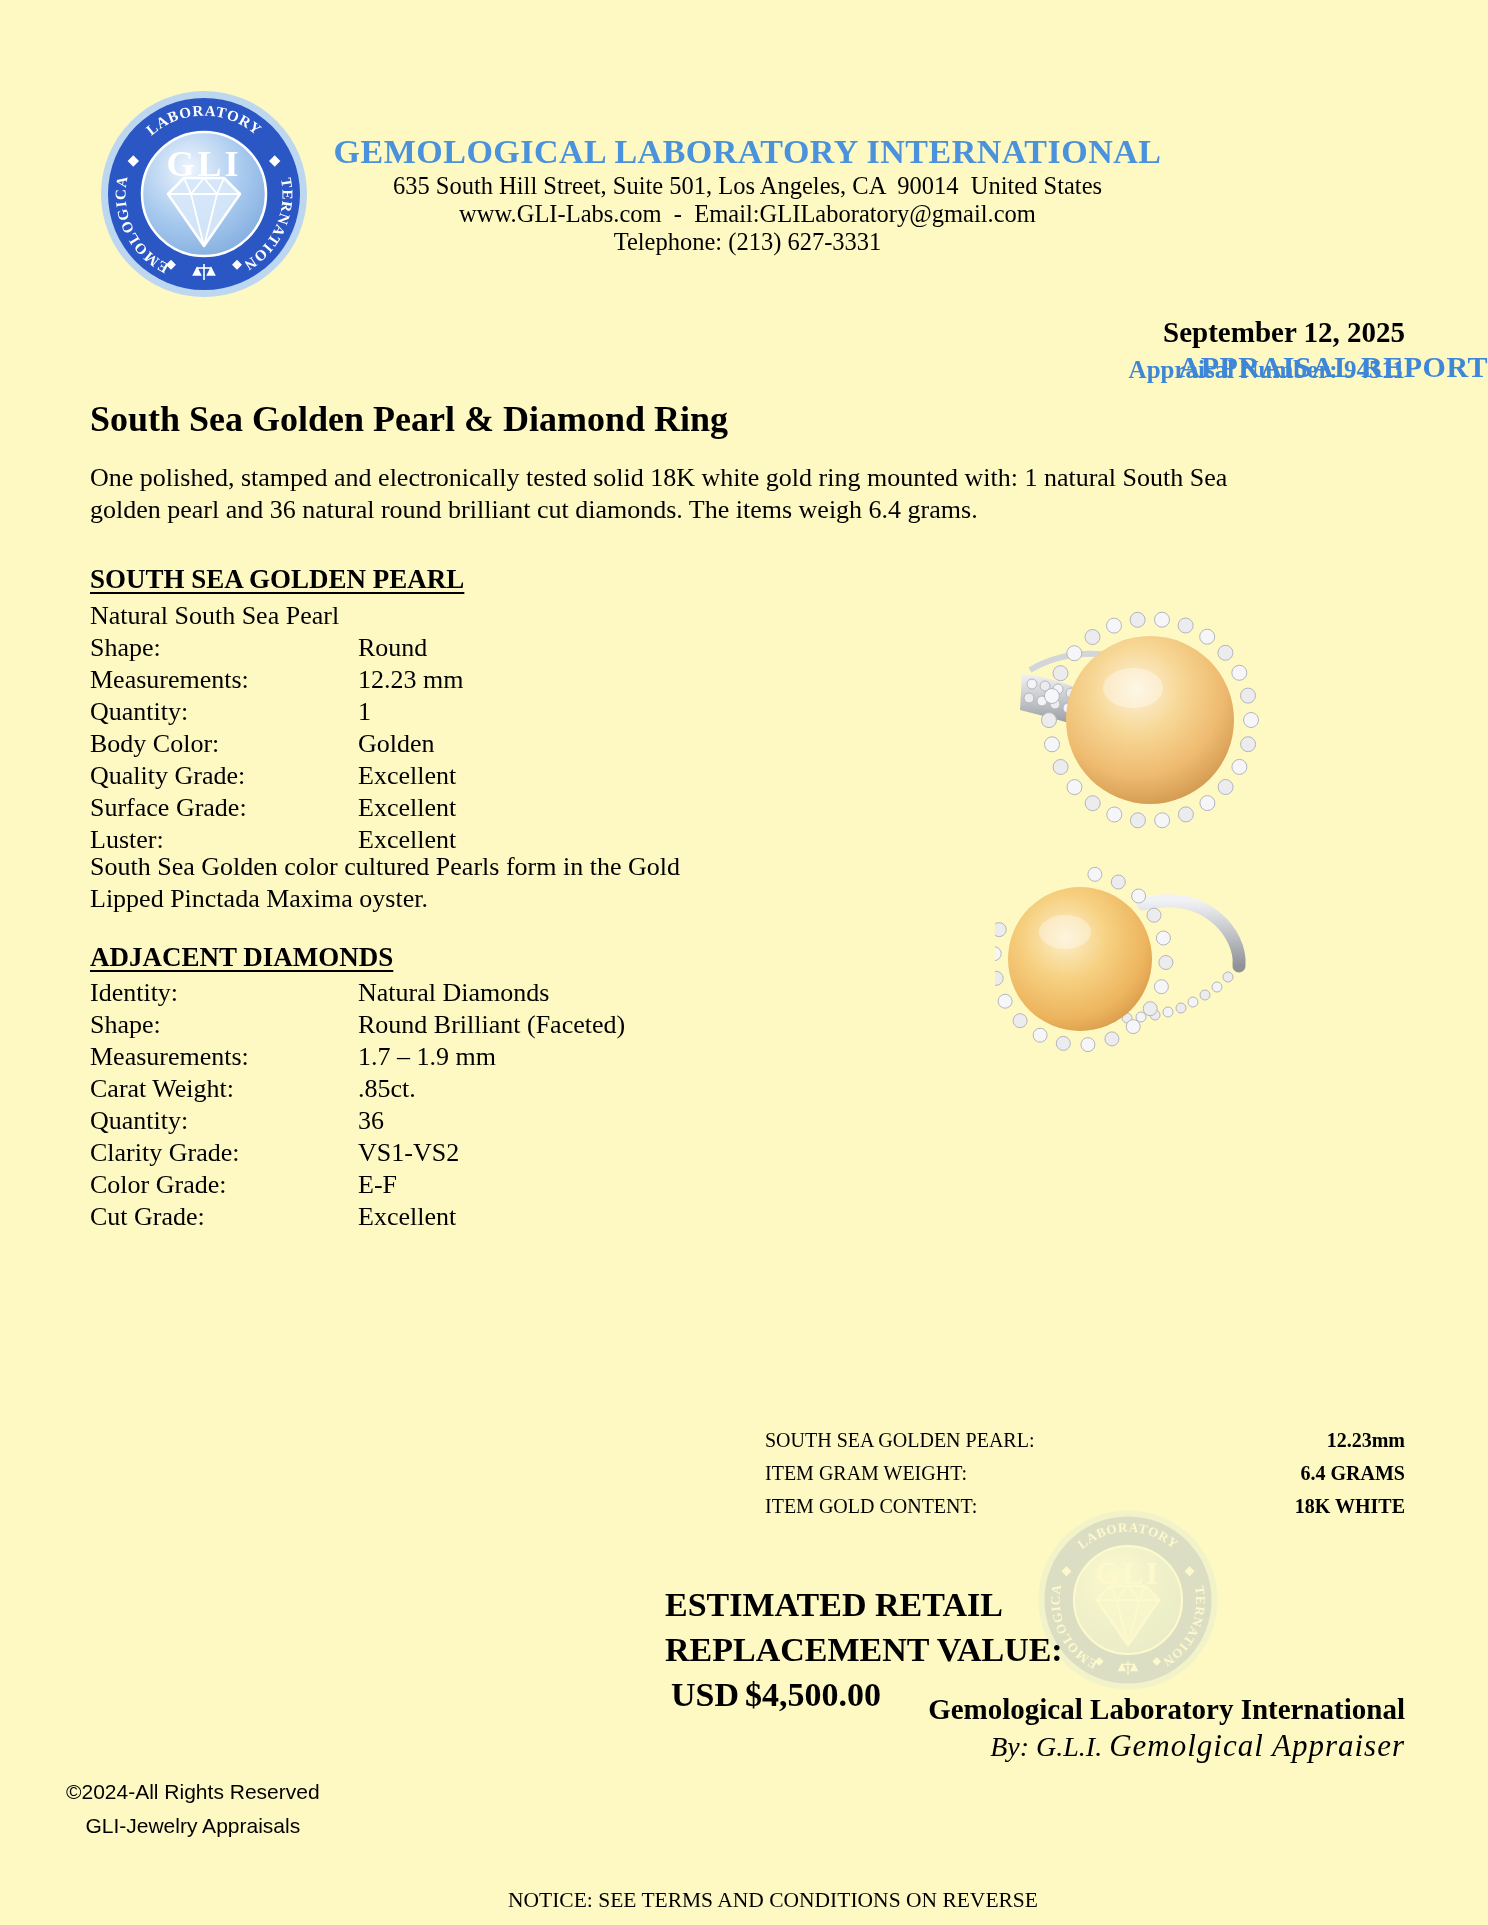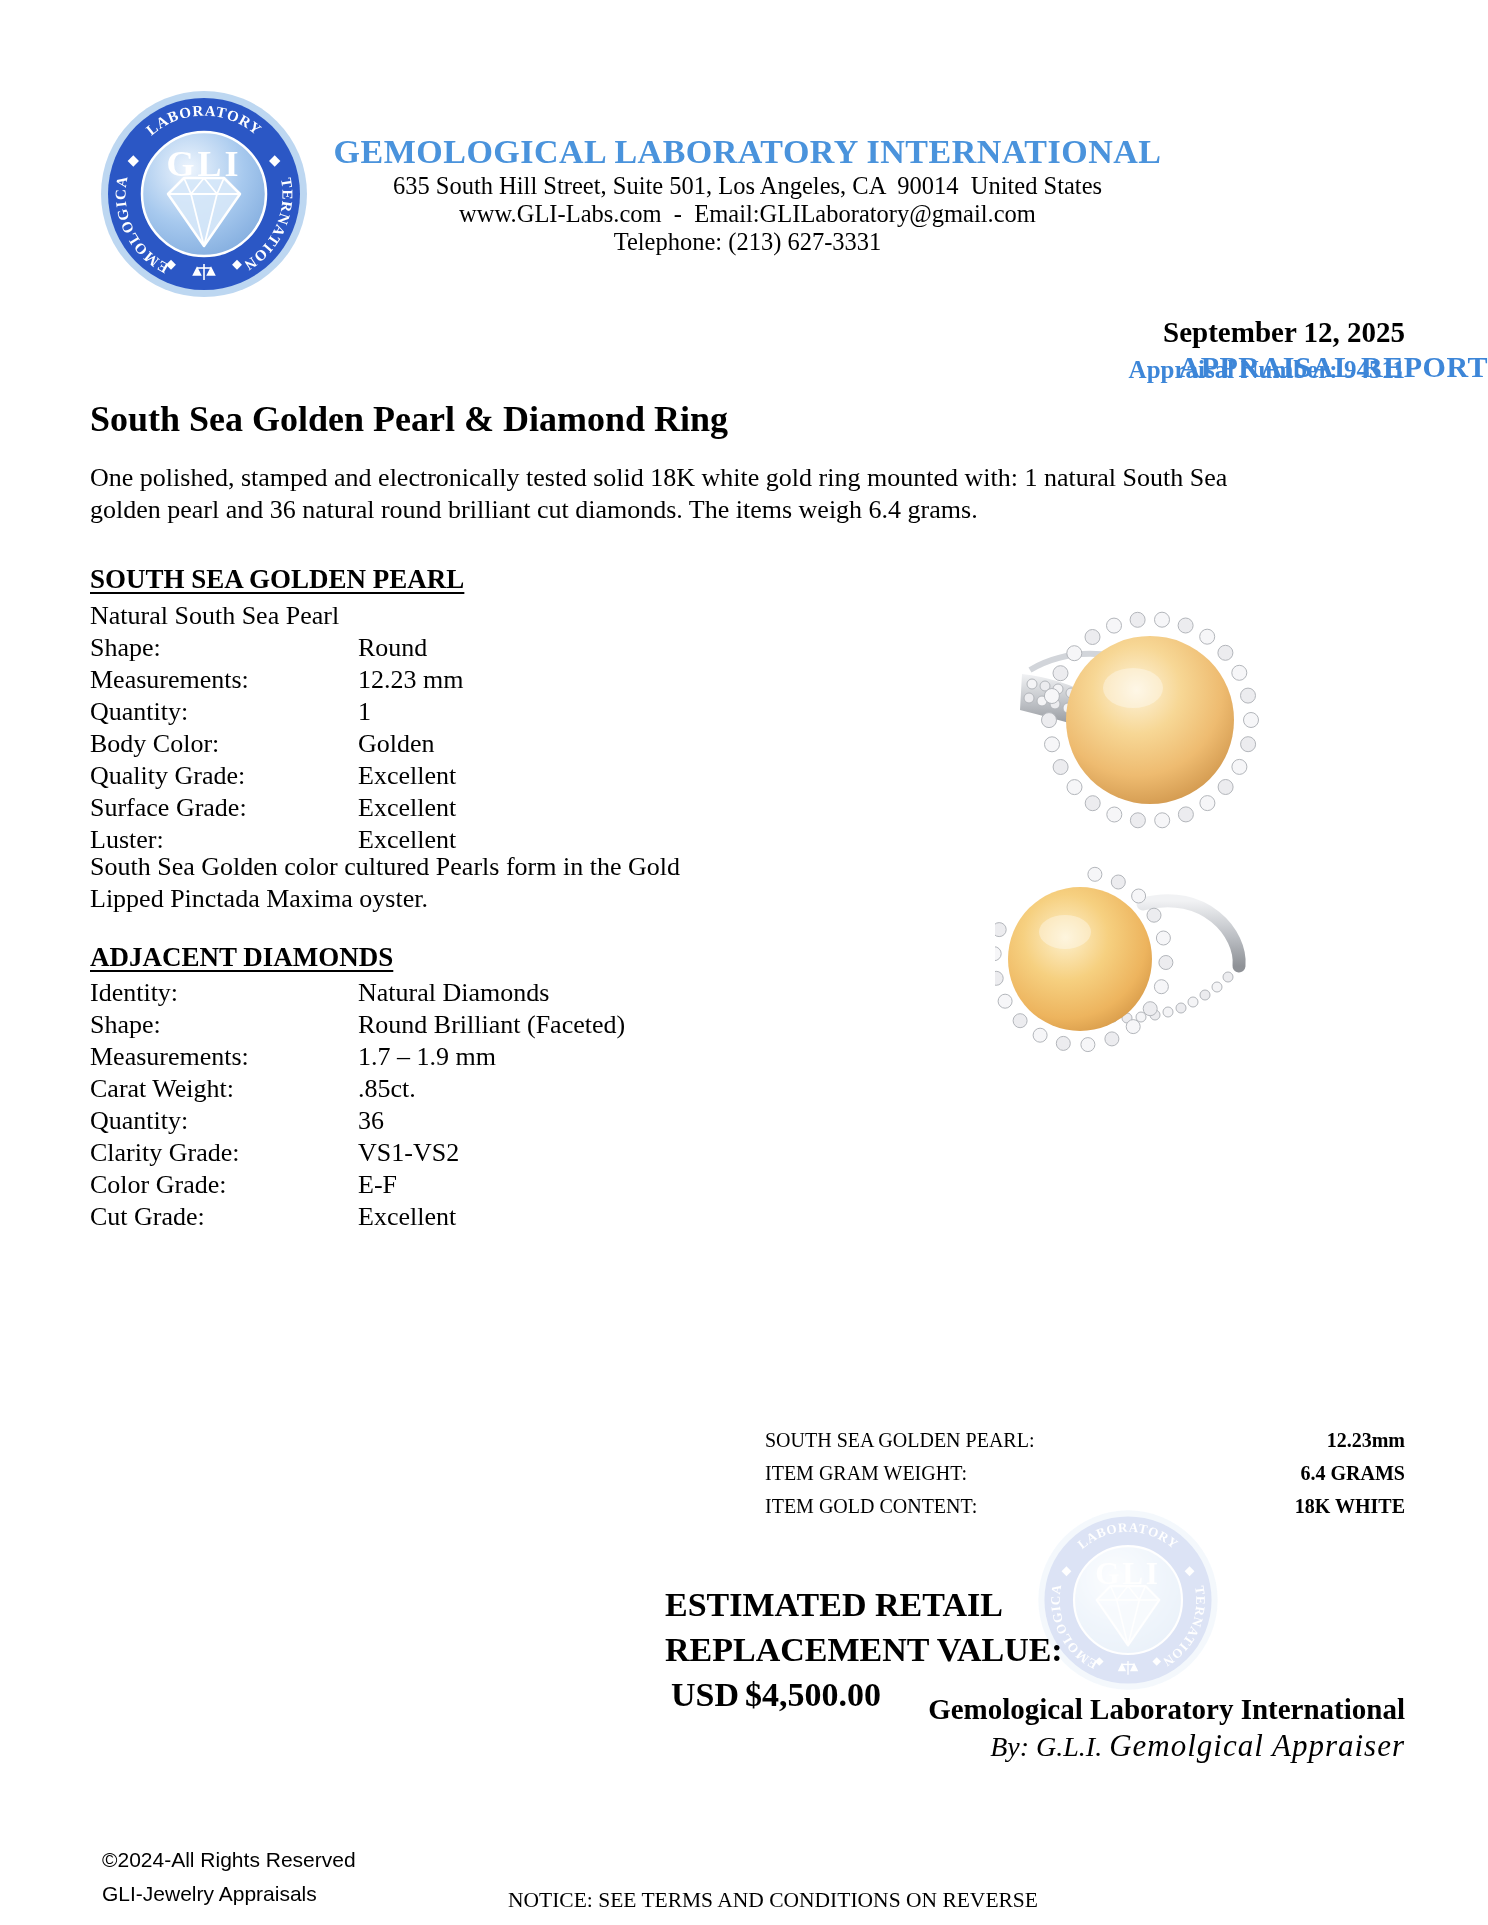--- a/index.html
+++ b/index.html
@@ -1,16 +1,16 @@
 <!DOCTYPE html>
 <html><head>
 <meta charset="utf-8">
 <style>
   html,body{margin:0;padding:0;background:#888;}
-  .page{position:relative;width:1488px;height:1925px;background:#ffffff;margin:0 auto;
+  .page{position:relative;width:1488px;height:1925px;background:#fef9c3;margin:0 auto;
         font-family:"Liberation Serif", serif;color:#000;overflow:hidden;}
   .abs{position:absolute;}
   .pre{white-space:pre;}
   
   .org-block{left:90px;top:132px;width:1315px;text-align:center;}
   .org-title{font-size:34px;font-weight:bold;color:#4a93dc;letter-spacing:.5px;line-height:40px;}
   .org-line{font-size:24.5px;line-height:28px;}
   .date-line{right:83px;top:316px;font-size:29px;font-weight:bold;}
   .appraisal-report{left:0;top:350px;width:1488px;text-align:right;font-size:30px;font-weight:bold;color:#3d86d8;letter-spacing:.5px;}
   .appraisal-number{right:83px;top:356px;font-size:25px;font-weight:bold;color:#3d86d8;}
@@ -30,21 +30,21 @@
   .summary .srow{display:flex;justify-content:space-between;}
   .summary .sval{font-weight:bold;}
   .estimated{left:665px;top:1582px;width:740px;font-size:34px;font-weight:bold;line-height:45px;}
   .estimated .vrow{display:flex;justify-content:center;flex-direction:column;}
   .estimated .money span{margin-left:6px;}
   .signer{right:83px;top:1692px;text-align:right;}
   .signer-org{font-size:29px;font-weight:bold;line-height:34px;}
   .signer-by{font-size:28px;font-style:italic;margin-top:2px;}
   .signature-script{font-size:31px;font-style:italic;letter-spacing:1px;}
   
-  .footer-left{left:66px;top:1843px;font-family:"Liberation Sans", sans-serif;font-size:21px;line-height:34px;margin-left:36px;}
+  .footer-left{left:66px;top:1775px;text-align:center;font-family:"Liberation Sans", sans-serif;font-size:21px;line-height:34px;}
   .notice{left:508px;top:1888px;font-size:21.5px;}
   
   .logo-svg{left:96px;top:86px;}
   .watermark{left:1034px;top:1506px;opacity:.16;}
   svg text.arc{font-family:"Liberation Serif", serif;font-size:15px;font-weight:bold;fill:#fff;letter-spacing:1px;}
   svg text.gli{font-family:"Liberation Serif", serif;font-size:36px;font-weight:bold;fill:#fff;letter-spacing:3px;}
   .ring-photo{position:absolute;}
 </style>
 </head>
 <body>

